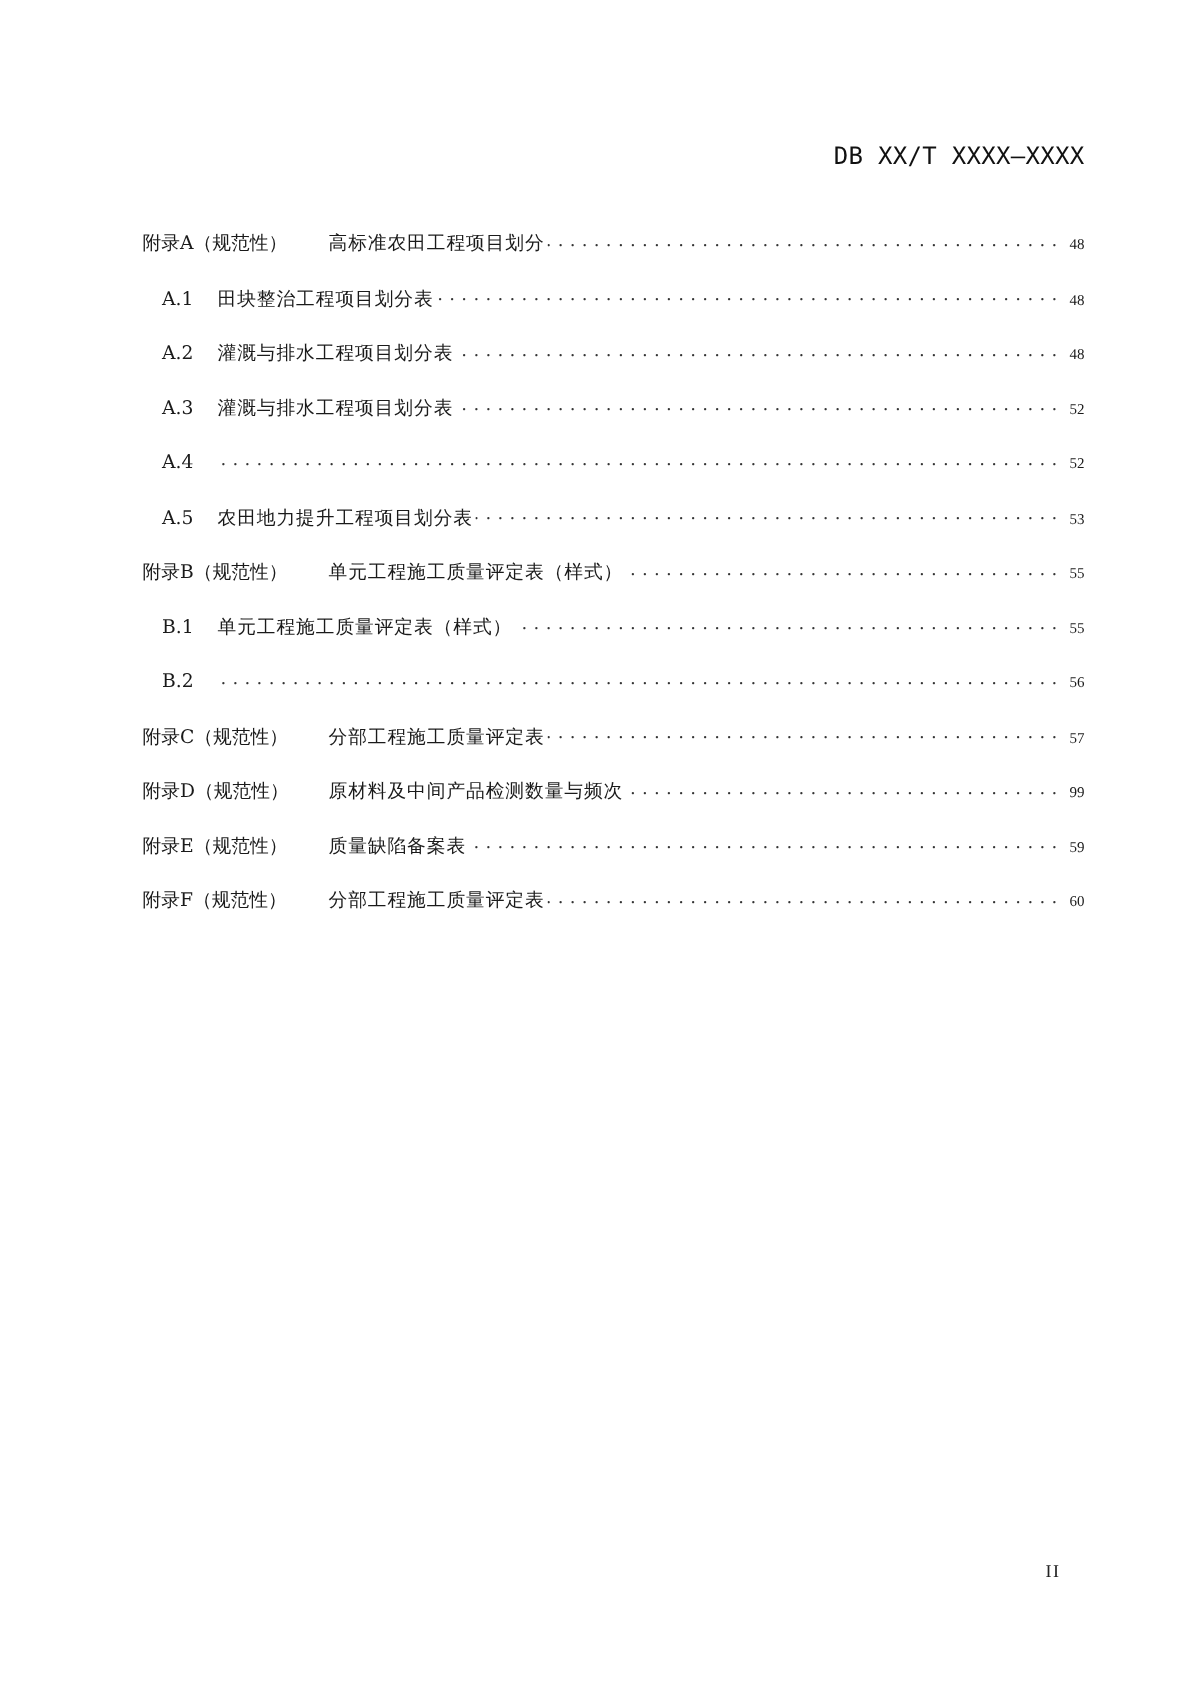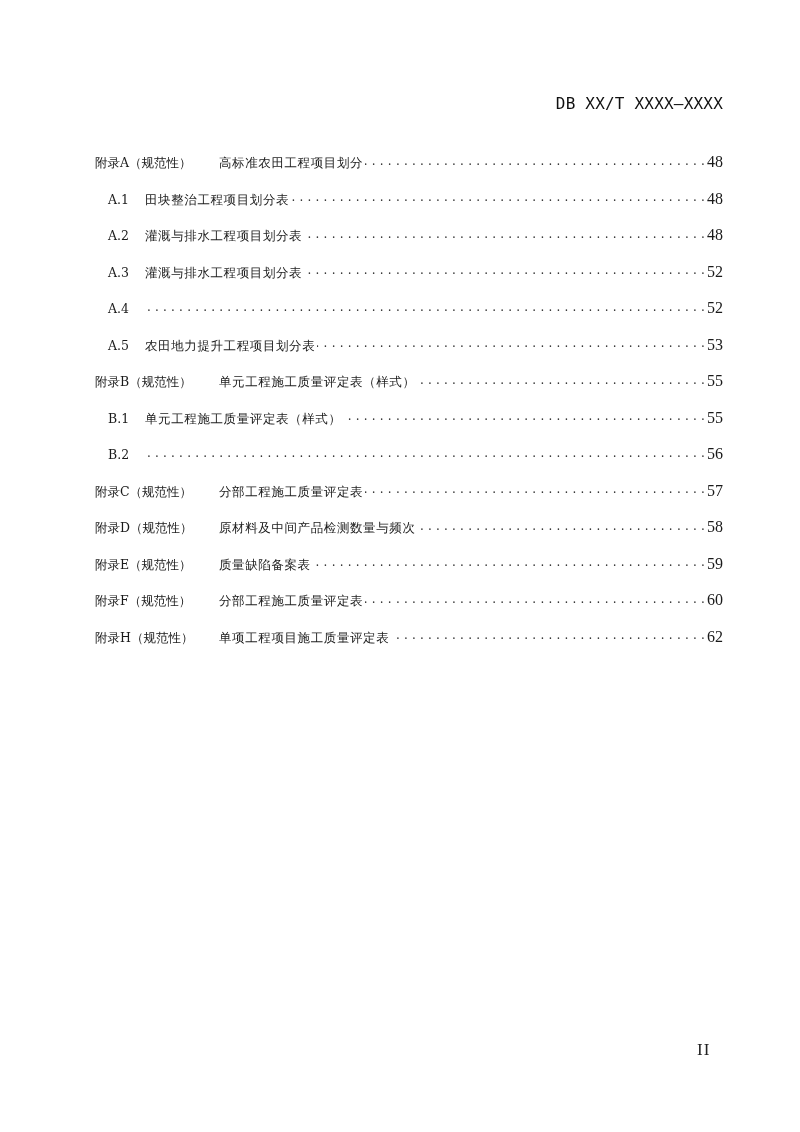--- a/index.html
+++ b/index.html
@@ -74,28 +74,28 @@
       white-space: nowrap;
       letter-spacing: 0.2px;
       font-size: 12px;
       color: #333;
     }
     .page {
       flex: 0 0 auto;
       width: 16px;
       text-align: right;
       font-family: "Liberation Serif", serif;
-      font-size: 16px;
+      font-size: 10px;
     }
     .footer {
       position: absolute;
       top: 1040px;
       left: 697px;
       font-family: "Liberation Serif", serif;
-      font-size: 17px;
+      font-size: 12px;
       letter-spacing: 1px;
       color: #222;
     }
   </style>
 </head>
 <body>
 
 <div class="header">DB XX/T XXXX—XXXX</div>
 
 <div class="toc">
@@ -165,21 +165,21 @@
       <span class="leader"></span>
       <span class="page">57</span>
     </div>
   </div>
 
   <div class="group">
     <div class="row top">
       <span class="num">附录D（规范性）</span>
       <span class="title">原材料及中间产品检测数量与频次</span>
       <span class="leader"></span>
-      <span class="page">58</span>
+      <span class="page">99</span>
     </div>
   </div>
 
   <div class="group">
     <div class="row top">
       <span class="num">附录E（规范性）</span>
       <span class="title">质量缺陷备案表</span>
       <span class="leader"></span>
       <span class="page">59</span>
     </div>
@@ -188,24 +188,16 @@
   <div class="group">
     <div class="row top">
       <span class="num">附录F（规范性）</span>
       <span class="title">分部工程施工质量评定表</span>
       <span class="leader"></span>
       <span class="page">60</span>
     </div>
   </div>
 
 
-  <div class="group">
-    <div class="row top">
-      <span class="num">附录H（规范性）</span>
-      <span class="title">单项工程项目施工质量评定表</span>
-      <span class="leader"></span>
-      <span class="page">62</span>
-    </div>
-  </div>
 
 </div>
 
 <div class="footer">II</div>
 
 </body></html>

